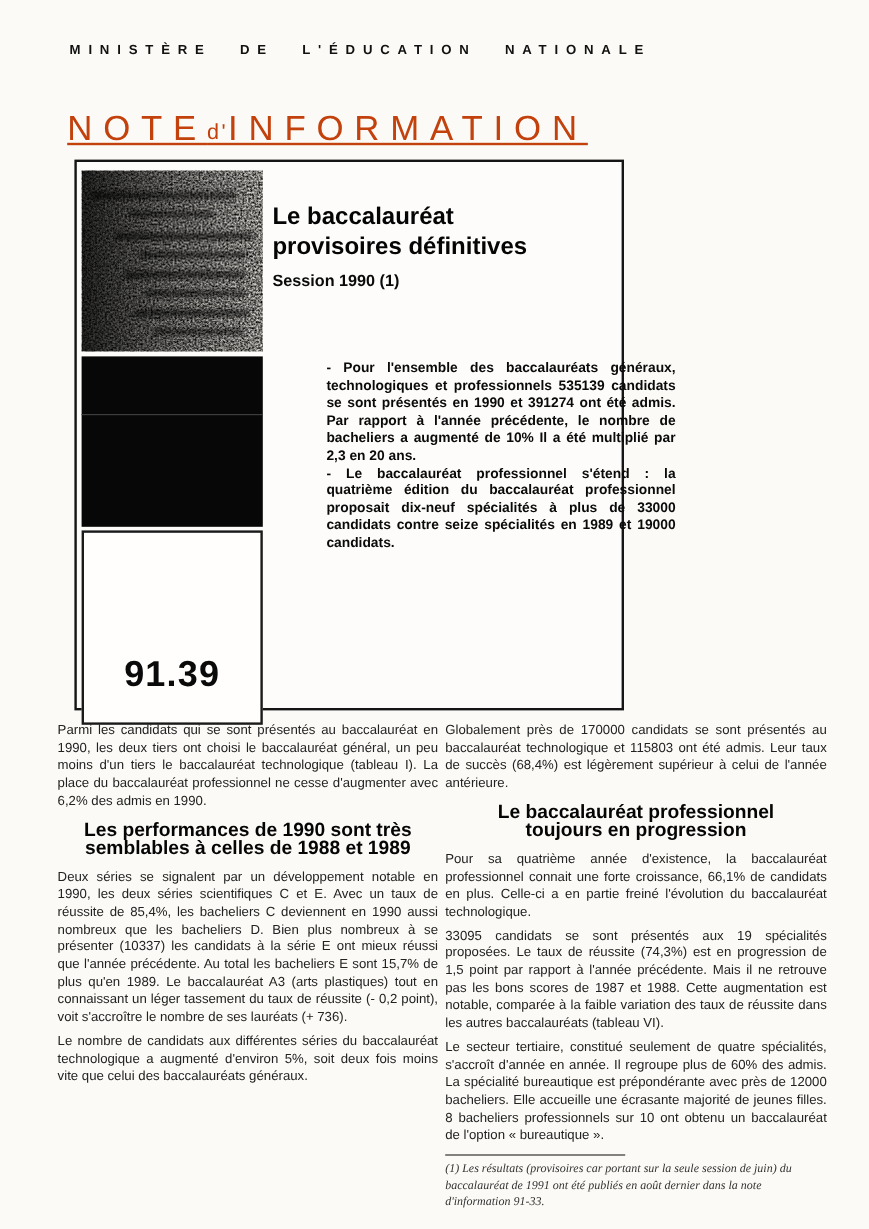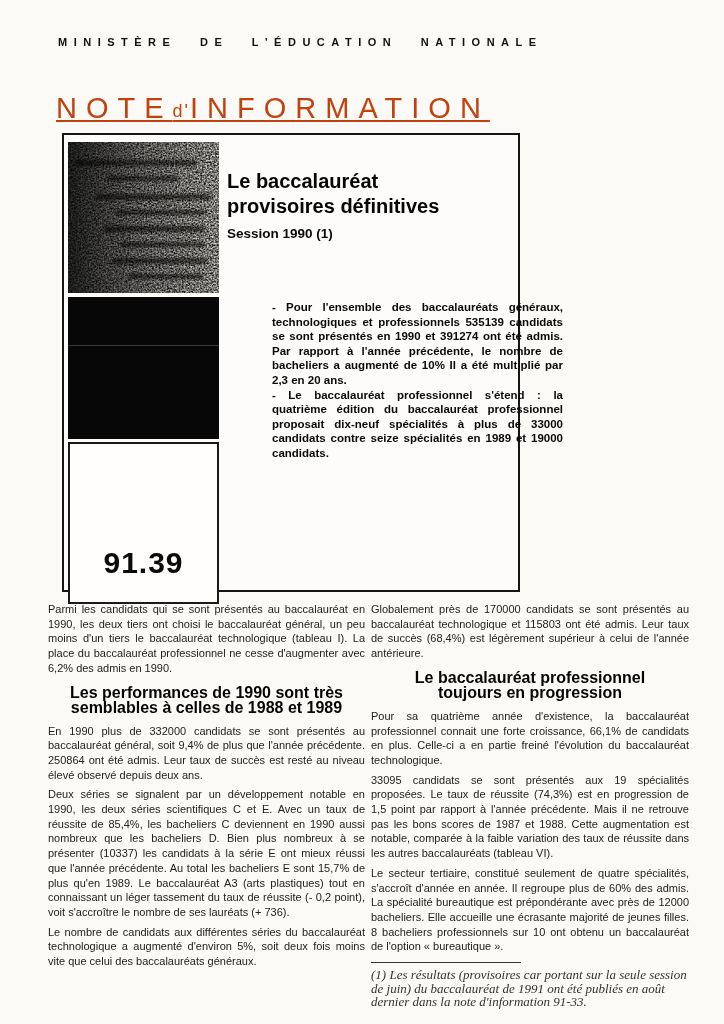--- a/index.html
+++ b/index.html
@@ -77,21 +77,21 @@
   .col .sect-head{
     font-size:16px;line-height:15.5px;font-weight:bold;color:#050505;
     text-align:center;margin:9px 10px 8px 10px;
   }
   .footnote-rule{
     width:150px;border:0;border-top:1.5px solid #333;
     margin:8px 0 5px 0;
   }
   .footnote{
     font-family:"Liberation Serif", serif;font-style:italic;
-    font-size:13px;line-height:13.5px;color:#333;text-align:left;
+    font-size:10px;line-height:13.5px;color:#333;text-align:left;
     margin:0;
   }
 </style>
 </head>
 <body>
 
 <div class="ministry">MINISTÈRE DE L'ÉDUCATION NATIONALE</div>
 
 <div class="masthead"><span>NOTE</span><span class="dsmall">d'</span><span>INFORMATION</span></div>
 
@@ -149,21 +149,20 @@
     </div>
   </div>
 
 </div>
 
 <div class="columns">
 
   <div class="col left">
     <p class="body">Parmi les candidats qui se sont présentés au baccalauréat en 1990, les deux tiers ont choisi le baccalauréat général, un peu moins d'un tiers le baccalauréat technologique (tableau I). La place du baccalauréat professionnel ne cesse d'augmenter avec 6,2% des admis en 1990.</p>
     <div class="sect-head">Les performances de 1990 sont très semblables à celles de 1988 et 1989</div>
-    <p class="body">En 1990 plus de 332000 candidats se sont présentés au baccalauréat général, soit 9,4% de plus que l'année précédente. 250864 ont été admis. Leur taux de succès est resté au niveau élevé observé depuis deux ans.</p>
     <p class="body">Deux séries se signalent par un développement notable en 1990, les deux séries scientifiques C et E. Avec un taux de réussite de 85,4%, les bacheliers C deviennent en 1990 aussi nombreux que les bacheliers D. Bien plus nombreux à se présenter (10337) les candidats à la série E ont mieux réussi que l'année précédente. Au total les bacheliers E sont 15,7% de plus qu'en 1989. Le baccalauréat A3 (arts plastiques) tout en connaissant un léger tassement du taux de réussite (- 0,2 point), voit s'accroître le nombre de ses lauréats (+ 736).</p>
     <p class="body">Le nombre de candidats aux différentes séries du baccalauréat technologique a augmenté d'environ 5%, soit deux fois moins vite que celui des baccalauréats généraux.</p>
   </div>
 
   <div class="col right">
     <p class="body">Globalement près de 170000 candidats se sont présentés au baccalauréat technologique et 115803 ont été admis. Leur taux de succès (68,4%) est légèrement supérieur à celui de l'année antérieure.</p>
     <div class="sect-head">Le baccalauréat professionnel toujours en progression</div>
     <p class="body">Pour sa quatrième année d'existence, la baccalauréat professionnel connait une forte croissance, 66,1% de candidats en plus. Celle-ci a en partie freiné l'évolution du baccalauréat technologique.</p>
     <p class="body">33095 candidats se sont présentés aux 19 spécialités proposées. Le taux de réussite (74,3%) est en progression de 1,5 point par rapport à l'année précédente. Mais il ne retrouve pas les bons scores de 1987 et 1988. Cette augmentation est notable, comparée à la faible variation des taux de réussite dans les autres baccalauréats (tableau VI).</p>
     <p class="body">Le secteur tertiaire, constitué seulement de quatre spécialités, s'accroît d'année en année. Il regroupe plus de 60% des admis. La spécialité bureautique est prépondérante avec près de 12000 bacheliers. Elle accueille une écrasante majorité de jeunes filles. 8 bacheliers professionnels sur 10 ont obtenu un baccalauréat de l'option « bureautique ».</p>

